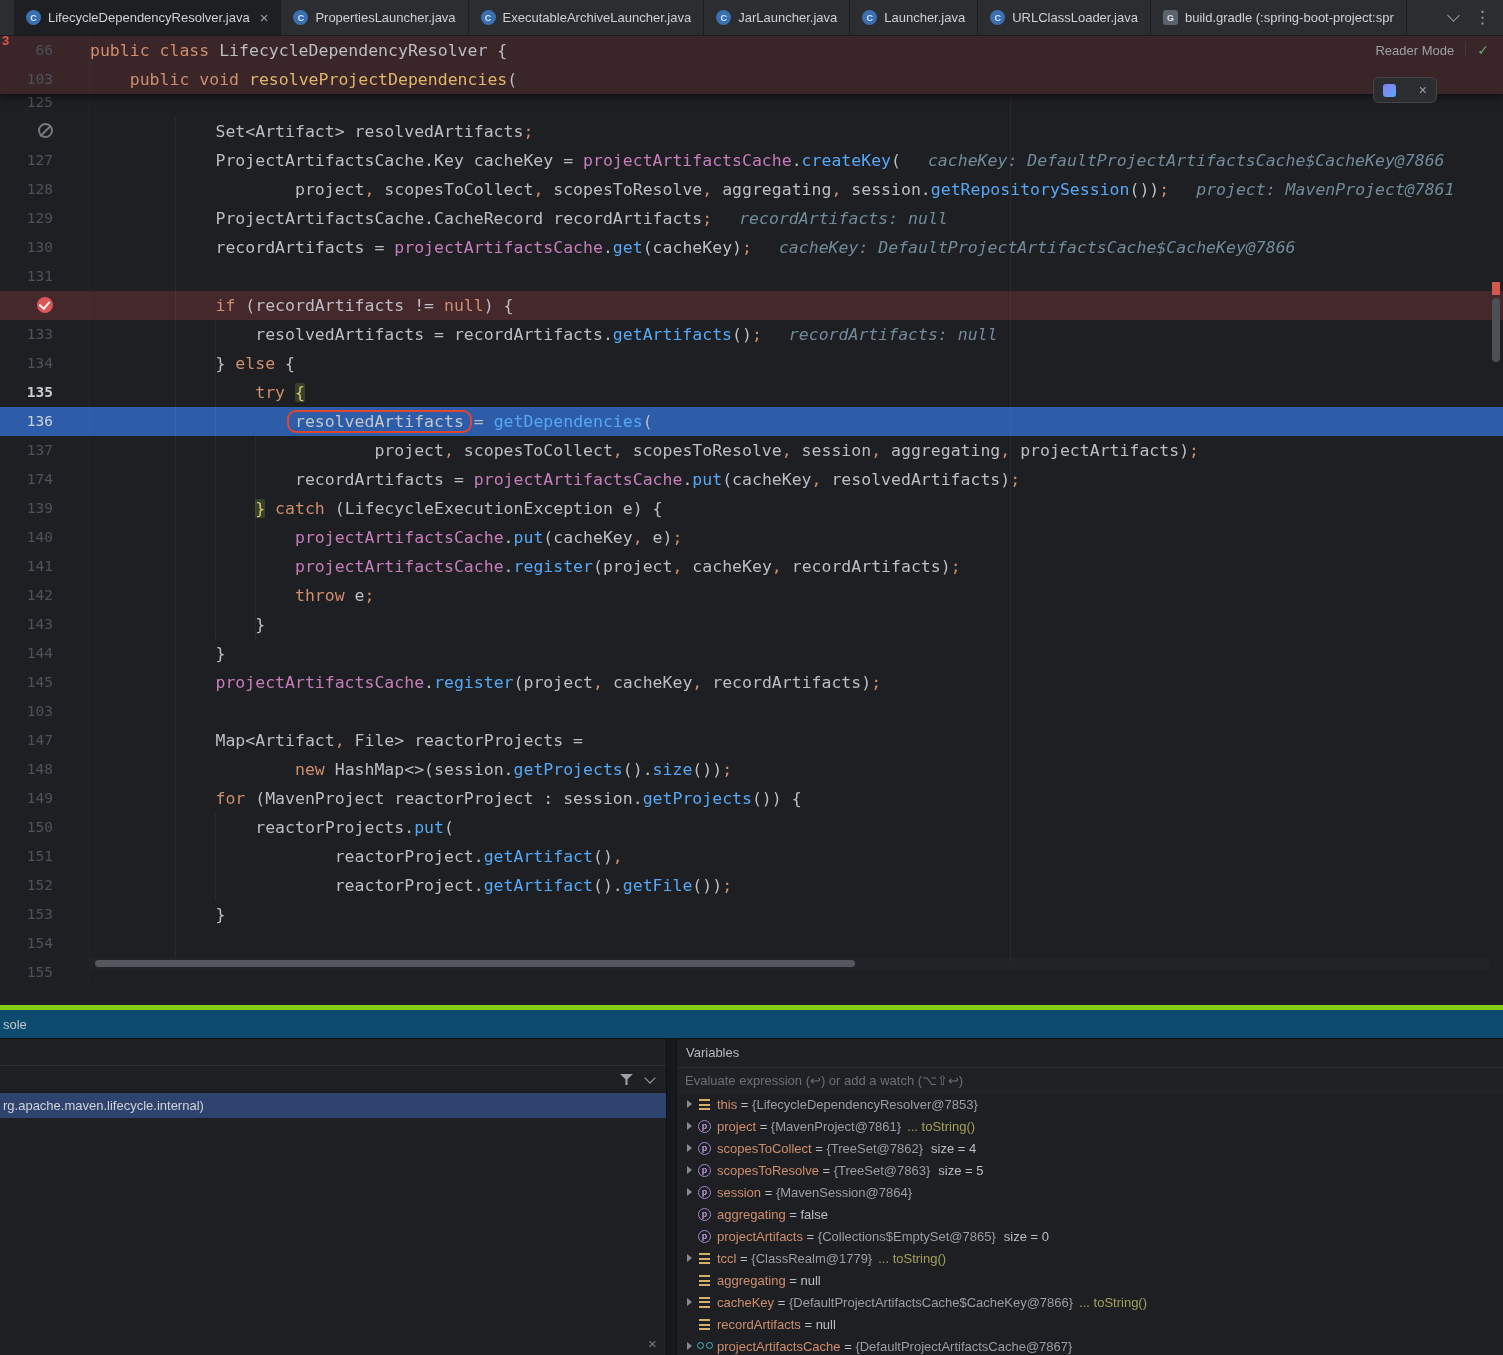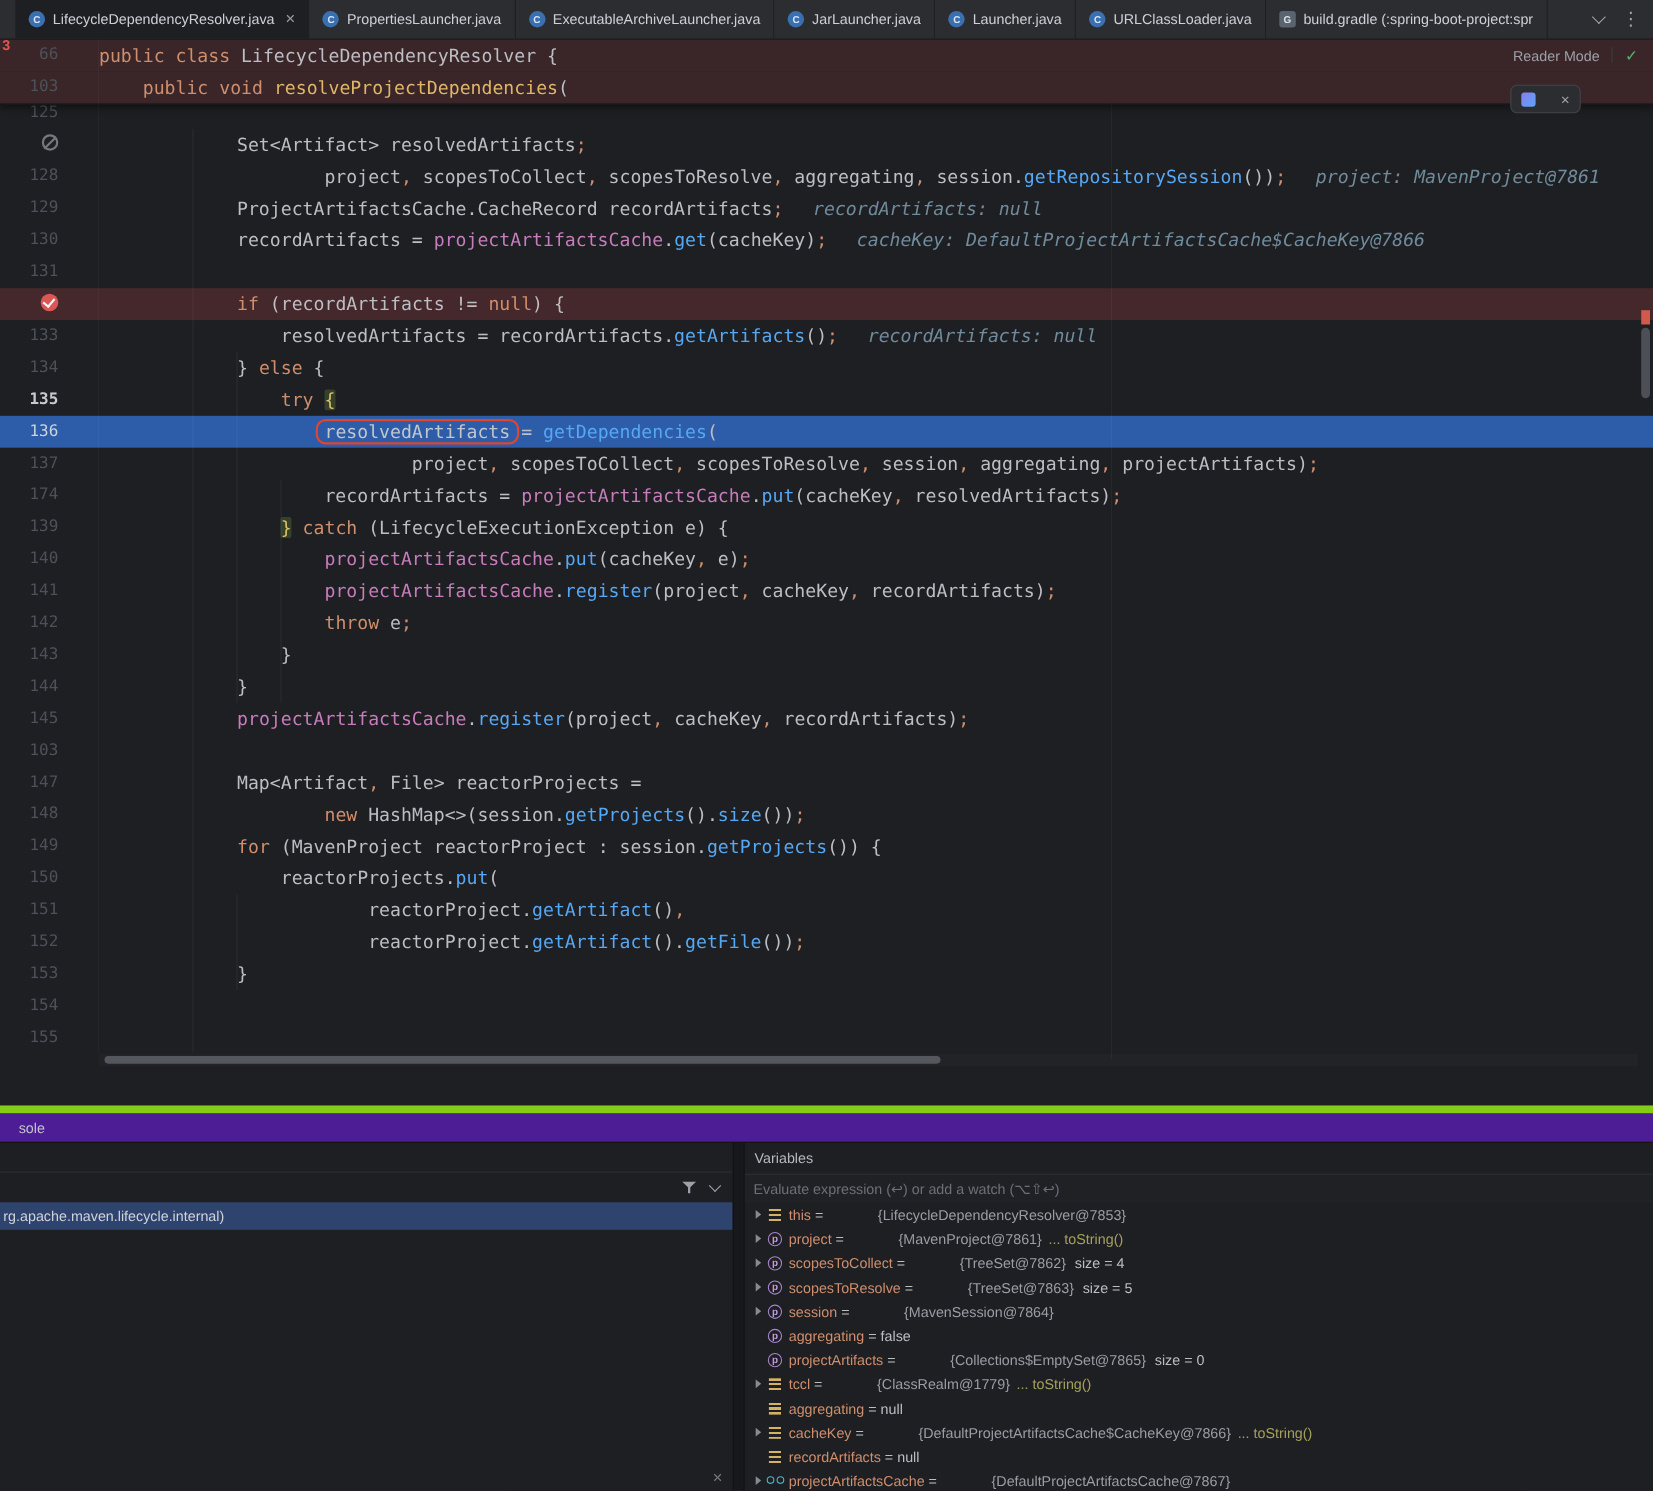--- a/index.html
+++ b/index.html
@@ -67,23 +67,23 @@
   .ficon{width:13px;height:13px;border-radius:3px;background:linear-gradient(135deg,#8b7cf0,#58a6f5);}
   .fclose{color:#9da0a8;font-size:14px;}
   .hscroll{position:absolute;left:90px;right:14px;top:922px;height:11px;z-index:7;background:rgba(255,255,255,.02);}
   .hthumb{position:absolute;left:5px;width:760px;top:2px;height:7px;border-radius:4px;background:#54575d;}
   .vscroll{position:absolute;right:2px;top:0;bottom:0;width:10px;z-index:7;}
   .verr{position:absolute;right:1px;top:246px;width:8px;height:13px;background:#d25a4c;}
   .vthumb{position:absolute;right:1px;top:262px;width:8px;height:64px;border-radius:4px;background:#4c4f55;}
   .badge3{position:absolute;left:2px;top:33px;z-index:9;color:#df5650;font-weight:bold;font-size:13px;}
 
   
-  .constrip{position:absolute;left:0;top:1005px;right:0;height:33px;background:#4c1d95;
-            border-top:7px solid #84cc16;box-sizing:border-box;display:flex;align-items:center;
-            font-size:13px;color:#c2c5cb;padding-left:17px;}
+  .constrip{position:absolute;left:0;top:1005px;right:0;height:33px;background:#0c4a6e;
+            border-top:5px solid #84cc16;box-sizing:border-box;display:flex;align-items:center;
+            font-size:13px;color:#c2c5cb;padding-left:3px;}
   .bottom{position:absolute;left:0;top:1038px;right:0;bottom:0;display:flex;border-top:1px solid #111214;box-sizing:border-box;}
   .frames{position:relative;width:666px;flex:0 0 666px;background:#1e1f22;overflow:hidden;}
   .ftoolbar{position:absolute;left:0;right:0;top:26px;height:28px;border-top:1px solid #2c2e33;
             display:flex;align-items:center;justify-content:flex-end;gap:13px;padding-right:12px;box-sizing:border-box;}
   .funnel{width:13px;height:13px;background:#9da0a8;
           clip-path:polygon(0 8%,100% 8%,58% 48%,58% 92%,42% 92%,42% 48%);}
   .fchev{width:7px;height:7px;border-right:1.5px solid #9da0a8;border-bottom:1.5px solid #9da0a8;
          transform:rotate(45deg);margin-top:-3px;}
   .framerow{position:absolute;left:0;right:0;top:54px;height:25px;background:#2e436e;display:flex;
             align-items:center;font-size:13px;color:#d0d3d9;padding-left:3px;box-sizing:border-box;
@@ -104,21 +104,21 @@
   .vicon{width:17px;flex:0 0 17px;display:flex;align-items:center;justify-content:center;margin-right:4px;}
   .ic-param{width:13px;height:13px;border-radius:50%;border:1px solid #a683cf;color:#bd9ade;
             font-size:9px;line-height:11px;text-align:center;font-weight:bold;box-sizing:border-box;}
   .ic-local{width:11px;height:11px;background:repeating-linear-gradient(to bottom,#d3b266 0 2px,transparent 2px 4.5px);}
   .ic-watch{position:relative;width:16px;height:8px;}
   .ic-watch::before,.ic-watch::after{content:"";position:absolute;top:0;width:7px;height:7px;
            border:1.5px solid #49b6c4;border-radius:50%;box-sizing:border-box;}
   .ic-watch::before{left:0;} .ic-watch::after{right:0;}
   .vname{color:#cf8e6d;}
   .veq{color:#bcbec4;}
-  .vval-ref{color:#9a9da5;margin-left:46px;}
+  .vval-ref{color:#9a9da5;}
   .vval-prim{color:#bcbec4;}
   .vextra{color:#bcbec4;margin-left:8px;}
   .vlink{color:#a3a05b;margin-left:6px;}
 </style>
 </head>
 <body>
 
 <div class="tabbar">
   <div id="tabs">
       <div class="tab active">
@@ -163,20 +163,24 @@
   <div class="rows" id="code-rows">
       <div class="crow">
         <div class="gut"><span class="lnum">125</span></div>
         <div class="code"></div>
       </div>
       <div class="crow">
         <div class="gut"><span class="gicon icon-mute"></span></div>
         <div class="code"><span class="tk-pl">        Set&lt;Artifact&gt; resolvedArtifacts</span><span class="tk-pn">;</span></div>
       </div>
       <div class="crow">
+        <div class="gut"><span class="lnum">127</span></div>
+        <div class="code"><span class="tk-pl">        ProjectArtifactsCache.Key cacheKey = </span><span class="tk-fl">projectArtifactsCache</span><span class="tk-pl">.</span><span class="tk-mc">createKey</span><span class="tk-pl">(</span><span class="tk-hint">cacheKey: DefaultProjectArtifactsCache$CacheKey@7866</span></div>
+      </div>
+      <div class="crow">
         <div class="gut"><span class="lnum">128</span></div>
         <div class="code"><span class="tk-pl">                project</span><span class="tk-pn">,</span><span class="tk-pl"> scopesToCollect</span><span class="tk-pn">,</span><span class="tk-pl"> scopesToResolve</span><span class="tk-pn">,</span><span class="tk-pl"> aggregating</span><span class="tk-pn">,</span><span class="tk-pl"> session.</span><span class="tk-mc">getRepositorySession</span><span class="tk-pl">())</span><span class="tk-pn">;</span><span class="tk-hint">project: MavenProject@7861</span></div>
       </div>
       <div class="crow">
         <div class="gut"><span class="lnum">129</span></div>
         <div class="code"><span class="tk-pl">        ProjectArtifactsCache.CacheRecord recordArtifacts</span><span class="tk-pn">;</span><span class="tk-hint">recordArtifacts: null</span></div>
       </div>
       <div class="crow">
         <div class="gut"><span class="lnum">130</span></div>
         <div class="code"><span class="tk-pl">        recordArtifacts = </span><span class="tk-fl">projectArtifactsCache</span><span class="tk-pl">.</span><span class="tk-mc">get</span><span class="tk-pl">(cacheKey)</span><span class="tk-pn">;</span><span class="tk-hint">cacheKey: DefaultProjectArtifactsCache$CacheKey@7866</span></div>

